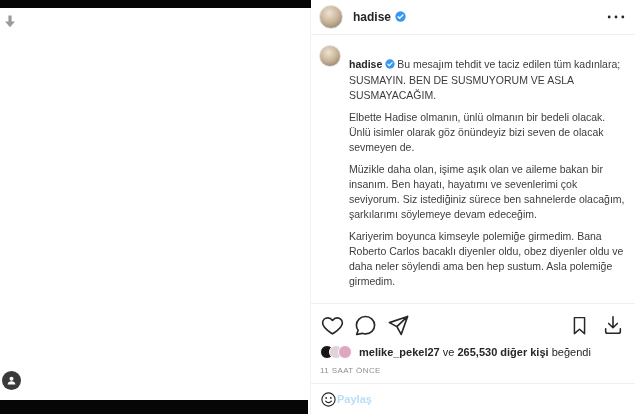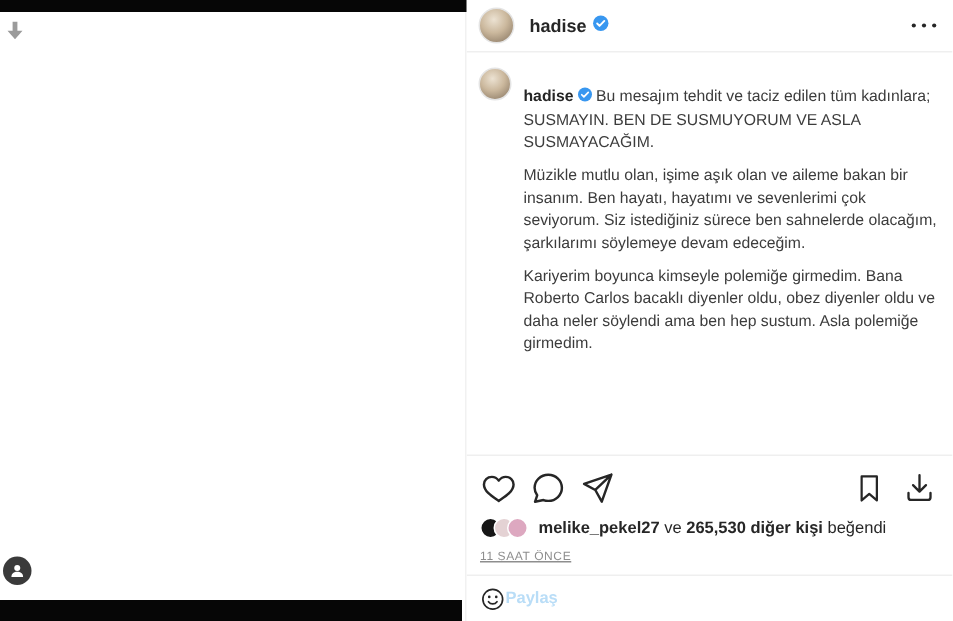--- a/index.html
+++ b/index.html
@@ -41,21 +41,21 @@
   .action-row { display:flex; align-items:center; }
   .act { width:24px; height:24px; display:flex; align-items:center; justify-content:center;
          margin-right:9px; cursor:pointer; }
   .act.right { margin:0 0 0 10px; }
   .spacer { flex:1; }
   .likes-row { display:flex; align-items:center; margin-top:8px; font-size:11px; color:#262626; }
   .like-avs { display:flex; margin-right:7px; }
   .like-av { width:14px; height:14px; border-radius:50%; border:1.5px solid #fff; }
   .like-av + .like-av { margin-left:-5px; }
   .likes-text b { font-weight:bold;text-align:center; }
-  .timestamp { margin-top:7px; font-size:8px; letter-spacing:.4px; color:#8e8e8e; text-transform:uppercase;text-decoration:underline; }
+  .timestamp { margin-top:7px; font-size:8px; letter-spacing:.4px; color:#8e8e8e; text-transform:uppercase; }
 
   .comment-bar { flex:none; height:31px; border-top:1px solid #efefef; display:flex;
                  align-items:center; padding:0 10px 0 9px; }
   .comment-input { flex:1; border:none; outline:none; font-family:"Liberation Sans",sans-serif;
                    font-size:11px; color:#262626; margin-left:10px; background:transparent; }
   .comment-input::placeholder { color:#999; }
   .share-btn { font-size:11px; font-weight:bold; color:#b9ddf7; background:none; border:none;
                cursor:pointer; font-family:"Liberation Sans",sans-serif; }
 </style>
 </head>
@@ -102,21 +102,22 @@
     <div class="caption-area">
       <div class="caption-row">
         <div class="avatar xs"></div>
         <div class="cap-body">
           <div class="cap-first" style="margin-top:12px">
             <span class="cap-user">hadise</span><span class="vbadge"><svg width="10" height="10" viewBox="0 0 12 12">
                   <circle cx="6" cy="6" r="5.6" fill="#3897f0"></circle>
                   <polyline points="3.4,6.2 5.1,7.9 8.6,4.3" fill="none" stroke="#fff" stroke-width="1.4" stroke-linecap="round" stroke-linejoin="round"></polyline>
                 </svg></span><span>Bu mesajım tehdit ve taciz edilen tüm kadınlara; SUSMAYIN. BEN DE SUSMUYORUM VE ASLA SUSMAYACAĞIM.</span>
           </div>
-          <p>Müzikle mutlu olan, işime aşık olan ve aileme bakan bir insanım. Ben hayatı, hayatımı ve sevenlerimi çok seviyorum. Siz istediğiniz sürece ben sahnelerde olacağım, şarkılarımı söylemeye devam edeceğim.</p>
+          <p>Elbette Hadise olmanın, ünlü olmanın bir bedeli olacak. Ünlü isimler olarak göz önündeyiz bizi seven de olacak sevmeyen de.</p>
+          <p>Müzikle daha olan, işime aşık olan ve aileme bakan bir insanım. Ben hayatı, hayatımı ve sevenlerimi çok seviyorum. Siz istediğiniz sürece ben sahnelerde olacağım, şarkılarımı söylemeye devam edeceğim.</p>
           <p>Kariyerim boyunca kimseyle polemiğe girmedim. Bana Roberto Carlos bacaklı diyenler oldu, obez diyenler oldu ve daha neler söylendi ama ben hep sustum. Asla polemiğe girmedim.</p>
 
         </div>
       </div>
     </div>
 
     <div class="engagement">
       <div class="action-row">
         <span class="act">
           <svg width="23" height="23" viewBox="0 0 24 24">

